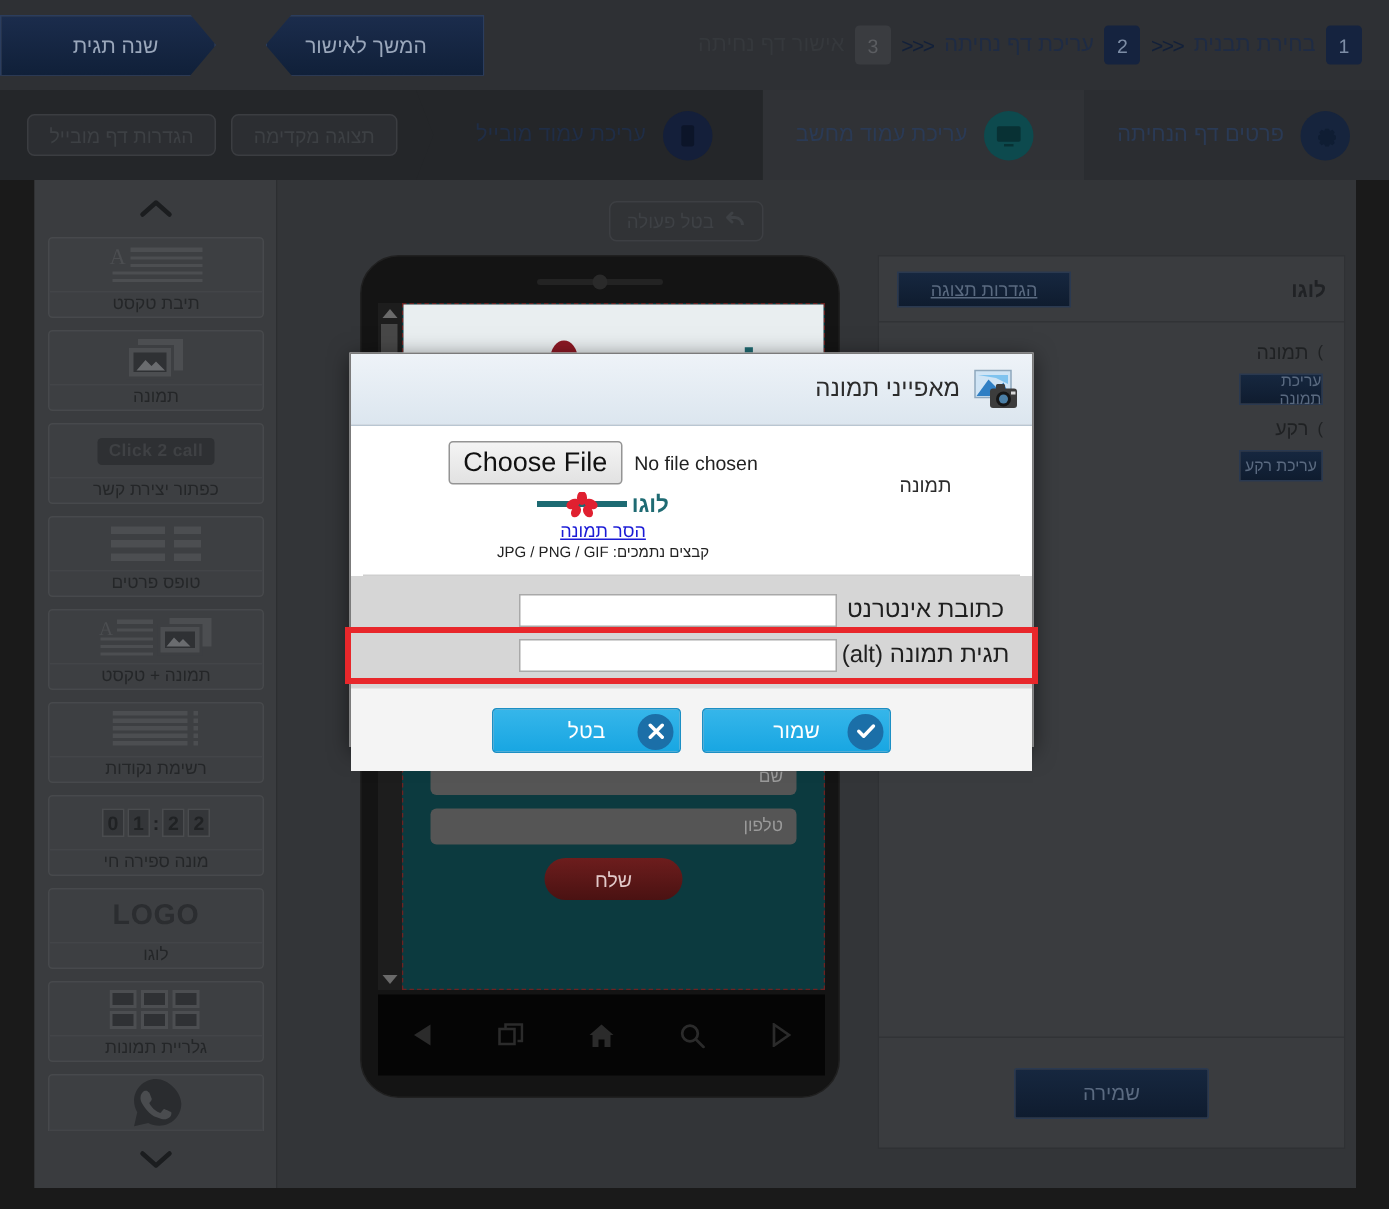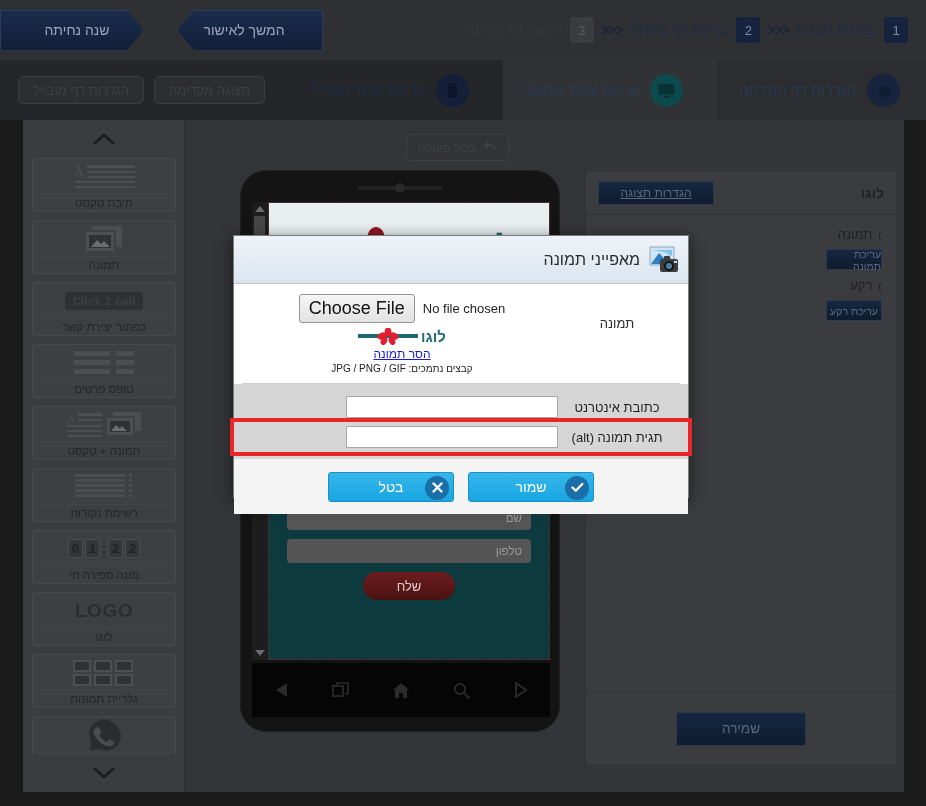--- a/index.html
+++ b/index.html
@@ -221,21 +221,21 @@
     font-family: "Liberation Sans", sans-serif;
   }
   .nofile { font-size: 13px; color: #222; }
   .thumb-logo { display: flex; align-items: center; justify-content: center; gap: 3px; height: 19px; }
   .thumb-logo .tw { font-size: 15px; font-weight: bold; color: #1f6b73; }
   .rmlink { display: block; color: #1a1ad6; font-size: 12px; text-decoration: underline; margin-top: 1px; }
   .m-hint { font-size: 10px; color: #222; margin-top: 2px; }
   .m-sep { height: 1px; background: #cfcfcf; margin: 9px 8px 0; }
   .m-grey { background: #d6d6d6; padding: 8px 0 6px; }
   .m-grow { display: flex; align-items: center; direction: rtl; padding: 4px 12px; }
-  .m-grow .lb { width: 118px; text-align: center; color: #1f1f1f; font-size: 13px; }
+  .m-grow .lb { width: 118px; text-align: center; color: #1f1f1f; font-size: 16px; }
   .m-grow input[type=text] {
     width: 212px; height: 22px; border: 1px solid #a9a9a9; background: #fff;
     font-size: 12px; padding: 0 4px;
   }
   .m-grow.highlight { outline: 4px solid #e8272b; outline-offset: 0; }
   .m-actions {
     background: #f4f4f4; height: 56px; display: flex; align-items: center;
     justify-content: center; gap: 14px; border-top: 1px solid #d8d8d8;
   }
   .blue-btn {
@@ -262,33 +262,33 @@
         <div class="crumb-lbl">בחירת תבנית</div>
         <div class="crumb-sep">&lt;&lt;&lt;</div>
         <div class="crumb-num">2</div>
         <div class="crumb-lbl">עריכת דף נחיתה</div>
         <div class="crumb-sep">&lt;&lt;&lt;</div>
         <div class="crumb-num muted">3</div>
         <div class="crumb-lbl muted">אישור דף נחיתה</div>
       </div>
       <div class="chev-btns">
         <div class="chev-btn one">המשך לאישור</div>
-        <div class="chev-btn two">שנה נחיתה</div>
+        <div class="chev-btn two">שנה תגית</div>
       </div>
     </div>
 
     <div class="tabstrip">
       <div class="tabs">
         <div class="tab t1">
           <span class="tab-ico gear">
             <svg width="19" height="19" viewBox="0 0 24 24" fill="#0f1d33">
               <path d="M12 8a4 4 0 100 8 4 4 0 000-8zm9 4l-2-1 1-2-2-2-2 1-1-2h-3l-1 2-2-1-2 2 1 2-2 1v3l2 1-1 2 2 2 2-1 1 2h3l1-2 2 1 2-2-1-2 2-1z"></path>
             </svg>
           </span>
-          <span>הגדרות דף הנחיתה</span>
+          <span>פרטים דף הנחיתה</span>
         </div>
         <div class="tab t2">
           <span class="tab-ico desk">
             <svg width="19" height="19" viewBox="0 0 24 24" fill="#083134">
               <rect x="2" y="4" width="20" height="13" rx="1.5"></rect>
                 <rect x="8" y="19" width="8" height="2"></rect>
             </svg>
           </span>
           <span>עריכת עמוד מחשב</span>
         </div>

